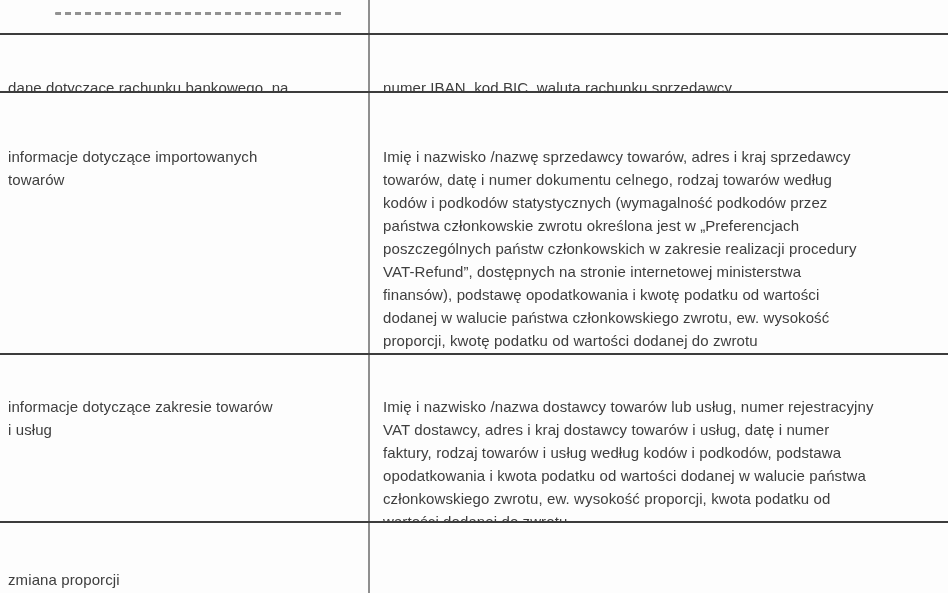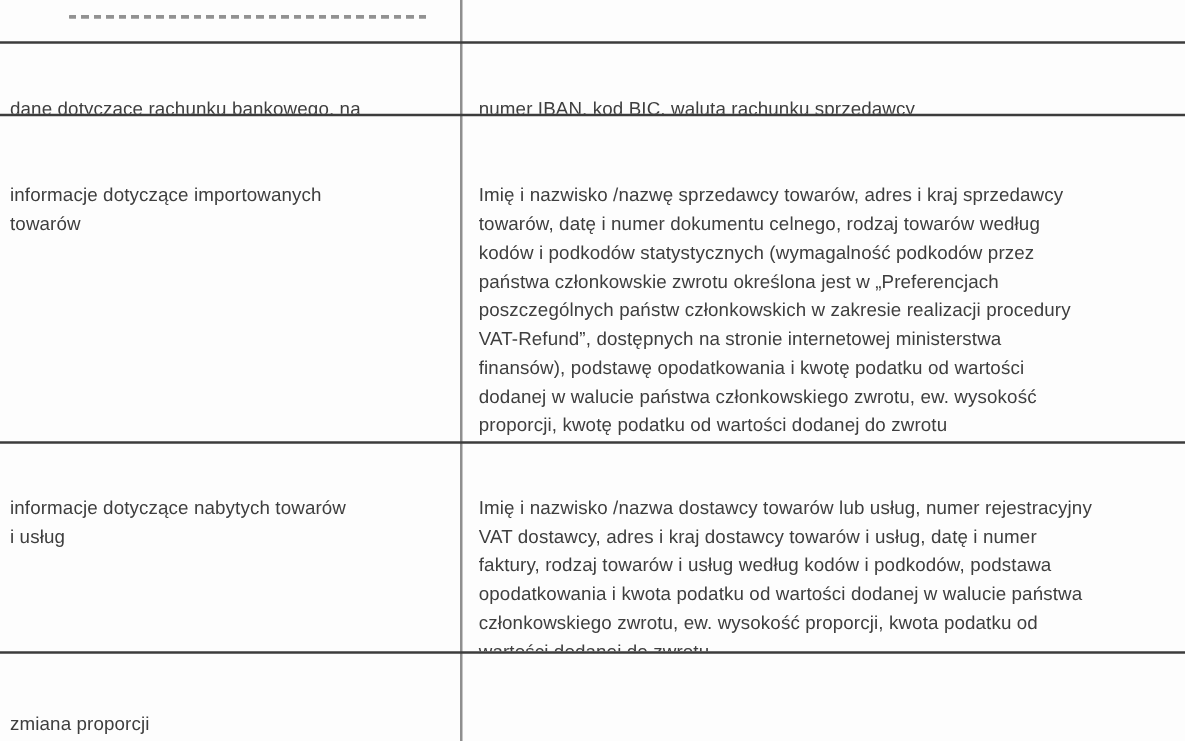--- a/index.html
+++ b/index.html
@@ -64,21 +64,21 @@
 kodów i podkodów statystycznych (wymagalność podkodów przez
 państwa członkowskie zwrotu określona jest w „Preferencjach
 poszczególnych państw członkowskich w zakresie realizacji procedury
 VAT-Refund”, dostępnych na stronie internetowej ministerstwa
 finansów), podstawę opodatkowania i kwotę podatku od wartości
 dodanej w walucie państwa członkowskiego zwrotu, ew. wysokość
 proporcji, kwotę podatku od wartości dodanej do zwrotu</div>
   </div>
 
   <div class="row r4">
-    <div class="cell left">informacje dotyczące nabytych towarów
+    <div class="cell left">informacje dotyczące zakresie towarów
 i usług</div>
     <div class="cell right">Imię i nazwisko /nazwa dostawcy towarów lub usług, numer rejestracyjny
 VAT dostawcy, adres i kraj dostawcy towarów i usług, datę i numer
 faktury, rodzaj towarów i usług według kodów i podkodów, podstawa
 opodatkowania i kwota podatku od wartości dodanej w walucie państwa
 członkowskiego zwrotu, ew. wysokość proporcji, kwota podatku od
 wartości dodanej do zwrotu</div>
   </div>
 
   <div class="row r5">

